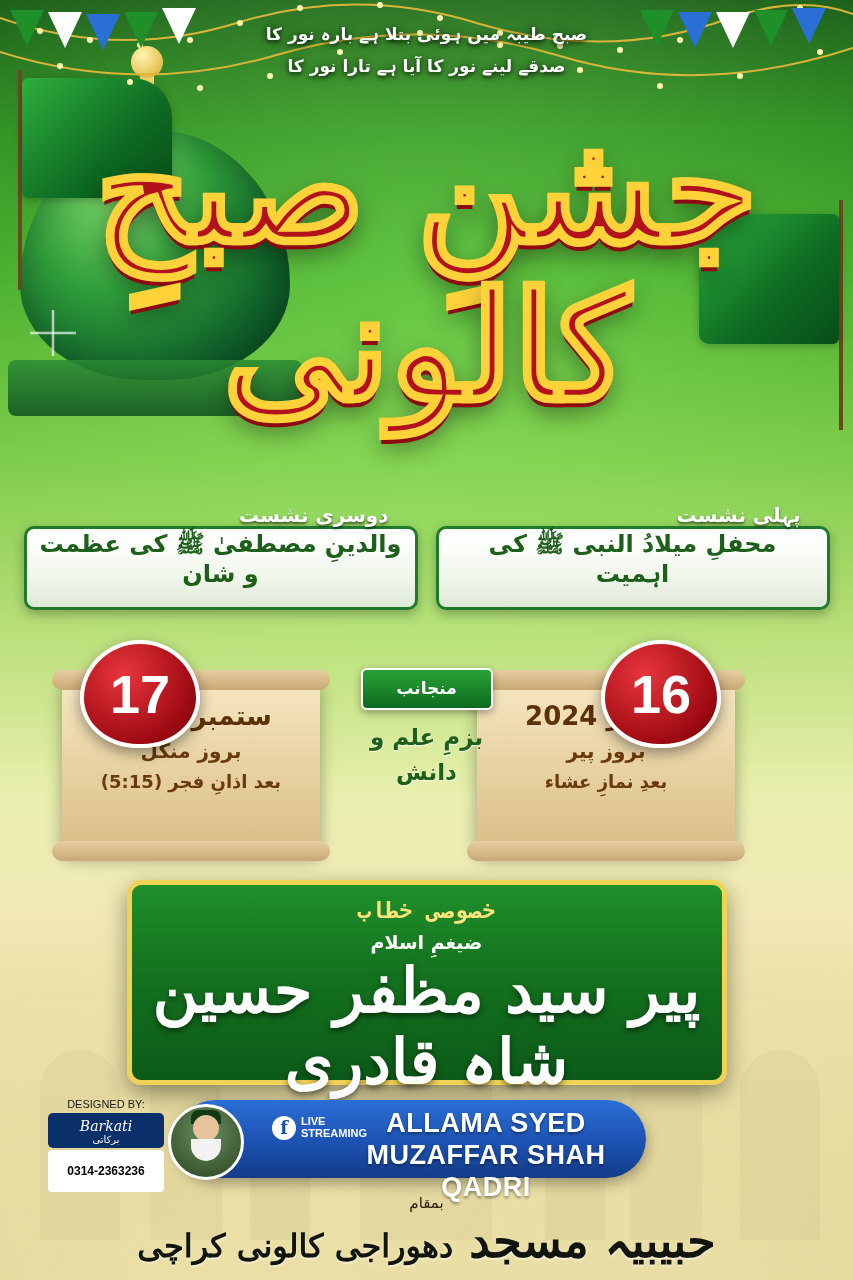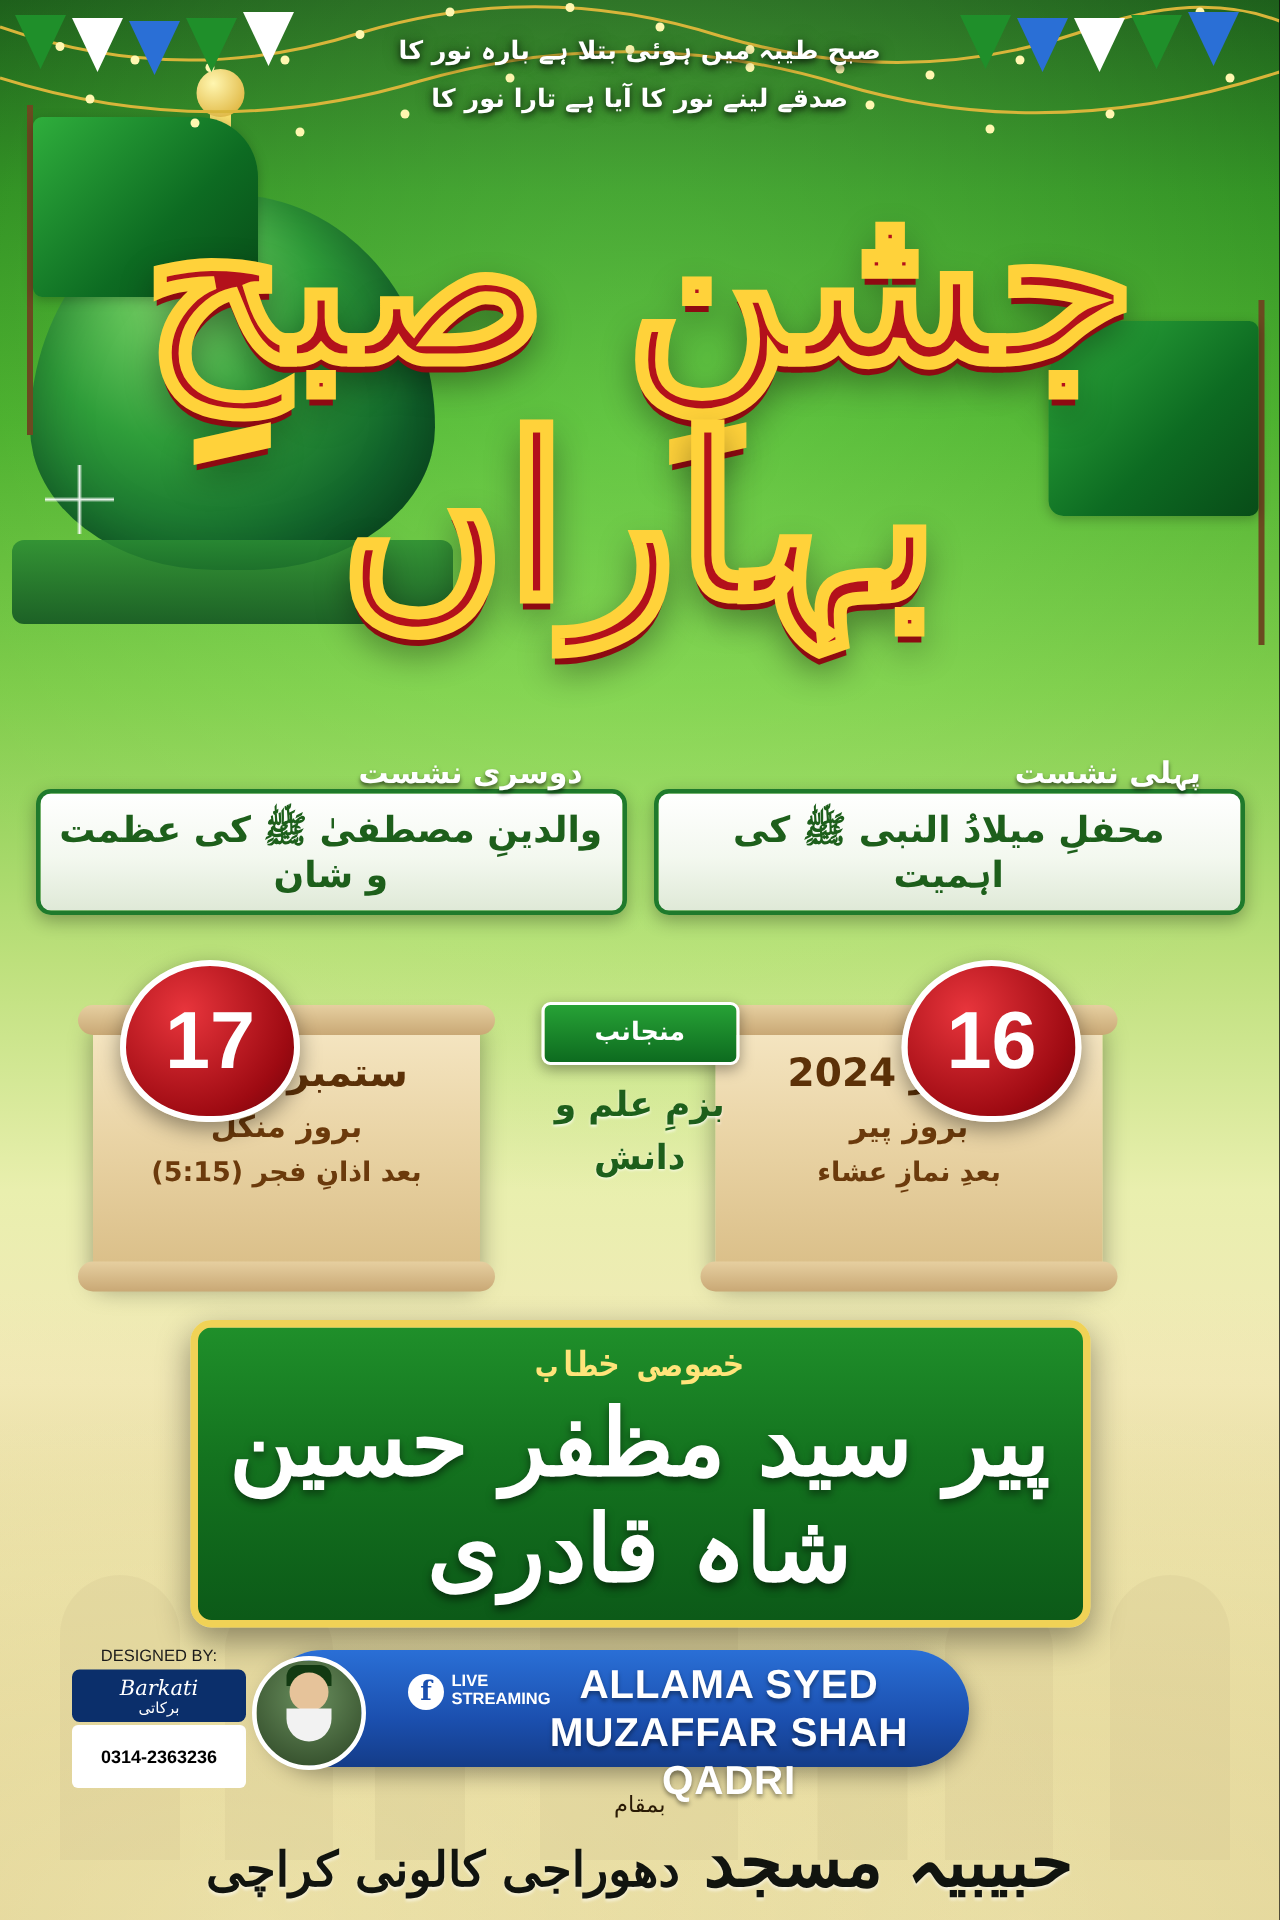--- a/index.html
+++ b/index.html
@@ -111,21 +111,21 @@
   .sessions{
     position:absolute;top:498px;left:0;width:853px;height:122px;
     display:flex;flex-direction:row-reverse;justify-content:center;gap:18px;
   }
   .session{
     position:relative;width:388px;height:78px;margin-top:28px;
     background:linear-gradient(180deg,#ffffff 0%,#f3f8ef 55%,#dfe9d7 100%);
     border:3px solid #1f7a2c;
     border-radius:10px;
     box-shadow:0 4px 12px rgba(0,0,0,.3);
-    display:flex;align-items:center;justify-content:center;
+    display:flex;align-items:flex-start;justify-content:center;
   }
   .session .s-title{
     direction:rtl;font-family:"DejaVu Sans",sans-serif;
     font-size:24px;font-weight:bold;color:#1d5f1b;
     text-align:center;padding:0 10px;line-height:1.25;
   }
   .session .s-label{
     position:absolute;top:-26px;right:26px;
     direction:rtl;font-family:"DejaVu Sans",sans-serif;
     font-size:20px;font-weight:bold;color:#ffffff;
@@ -373,21 +373,21 @@
       <polygon points="792,8 826,8 809,44" fill="#2a6fd6"></polygon>
     </g>
   </svg>
 
   <div class="couplet">
     <div>صبح طیبہ میں ہوئی بتلا ہے بارہ نور کا</div>
     <div>صدقے لینے نور کا آیا ہے تارا نور کا</div>
   </div>
 
   <div class="title-wrap">
-    <div class="title-main">جشنِ صبحِ بہاراں</div>
+    <div class="title-main">جشنِ صبحِ کالونی</div>
   </div>
 
   <div class="sessions">
     <div class="session">
       <div class="s-label">پہلی نشست</div>
       <div class="s-title">محفلِ میلادُ النبی ﷺ کی اہمیت</div>
     </div>
     <div class="session">
       <div class="s-label">دوسری نشست</div>
       <div class="s-title">والدینِ مصطفیٰ ﷺ کی عظمت و شان</div>
@@ -413,20 +413,21 @@
       </div>
     </div>
     <div class="daybadge daybadge-left">17</div>
 
     <div class="mid-tag">منجانب</div>
     <div class="mid-text">بزمِ علم و دانش</div>
   </div>
 
   <div class="speaker-panel">
     <div class="speaker-kicker">خصوصی خطاب</div>
+    <div class="speaker-pre">ضیغمِ اسلام</div>
     <div class="speaker-name">پیر سید مظفر حسین شاہ قادری</div>
   </div>
 
   <div class="designer">
     <div class="dtitle">DESIGNED BY:</div>
     <div class="dbox">
       <div class="dbrand">Barkati</div>
       <div class="durdu">برکاتی</div>
     </div>
     <div class="dphone">0314-2363236</div>

